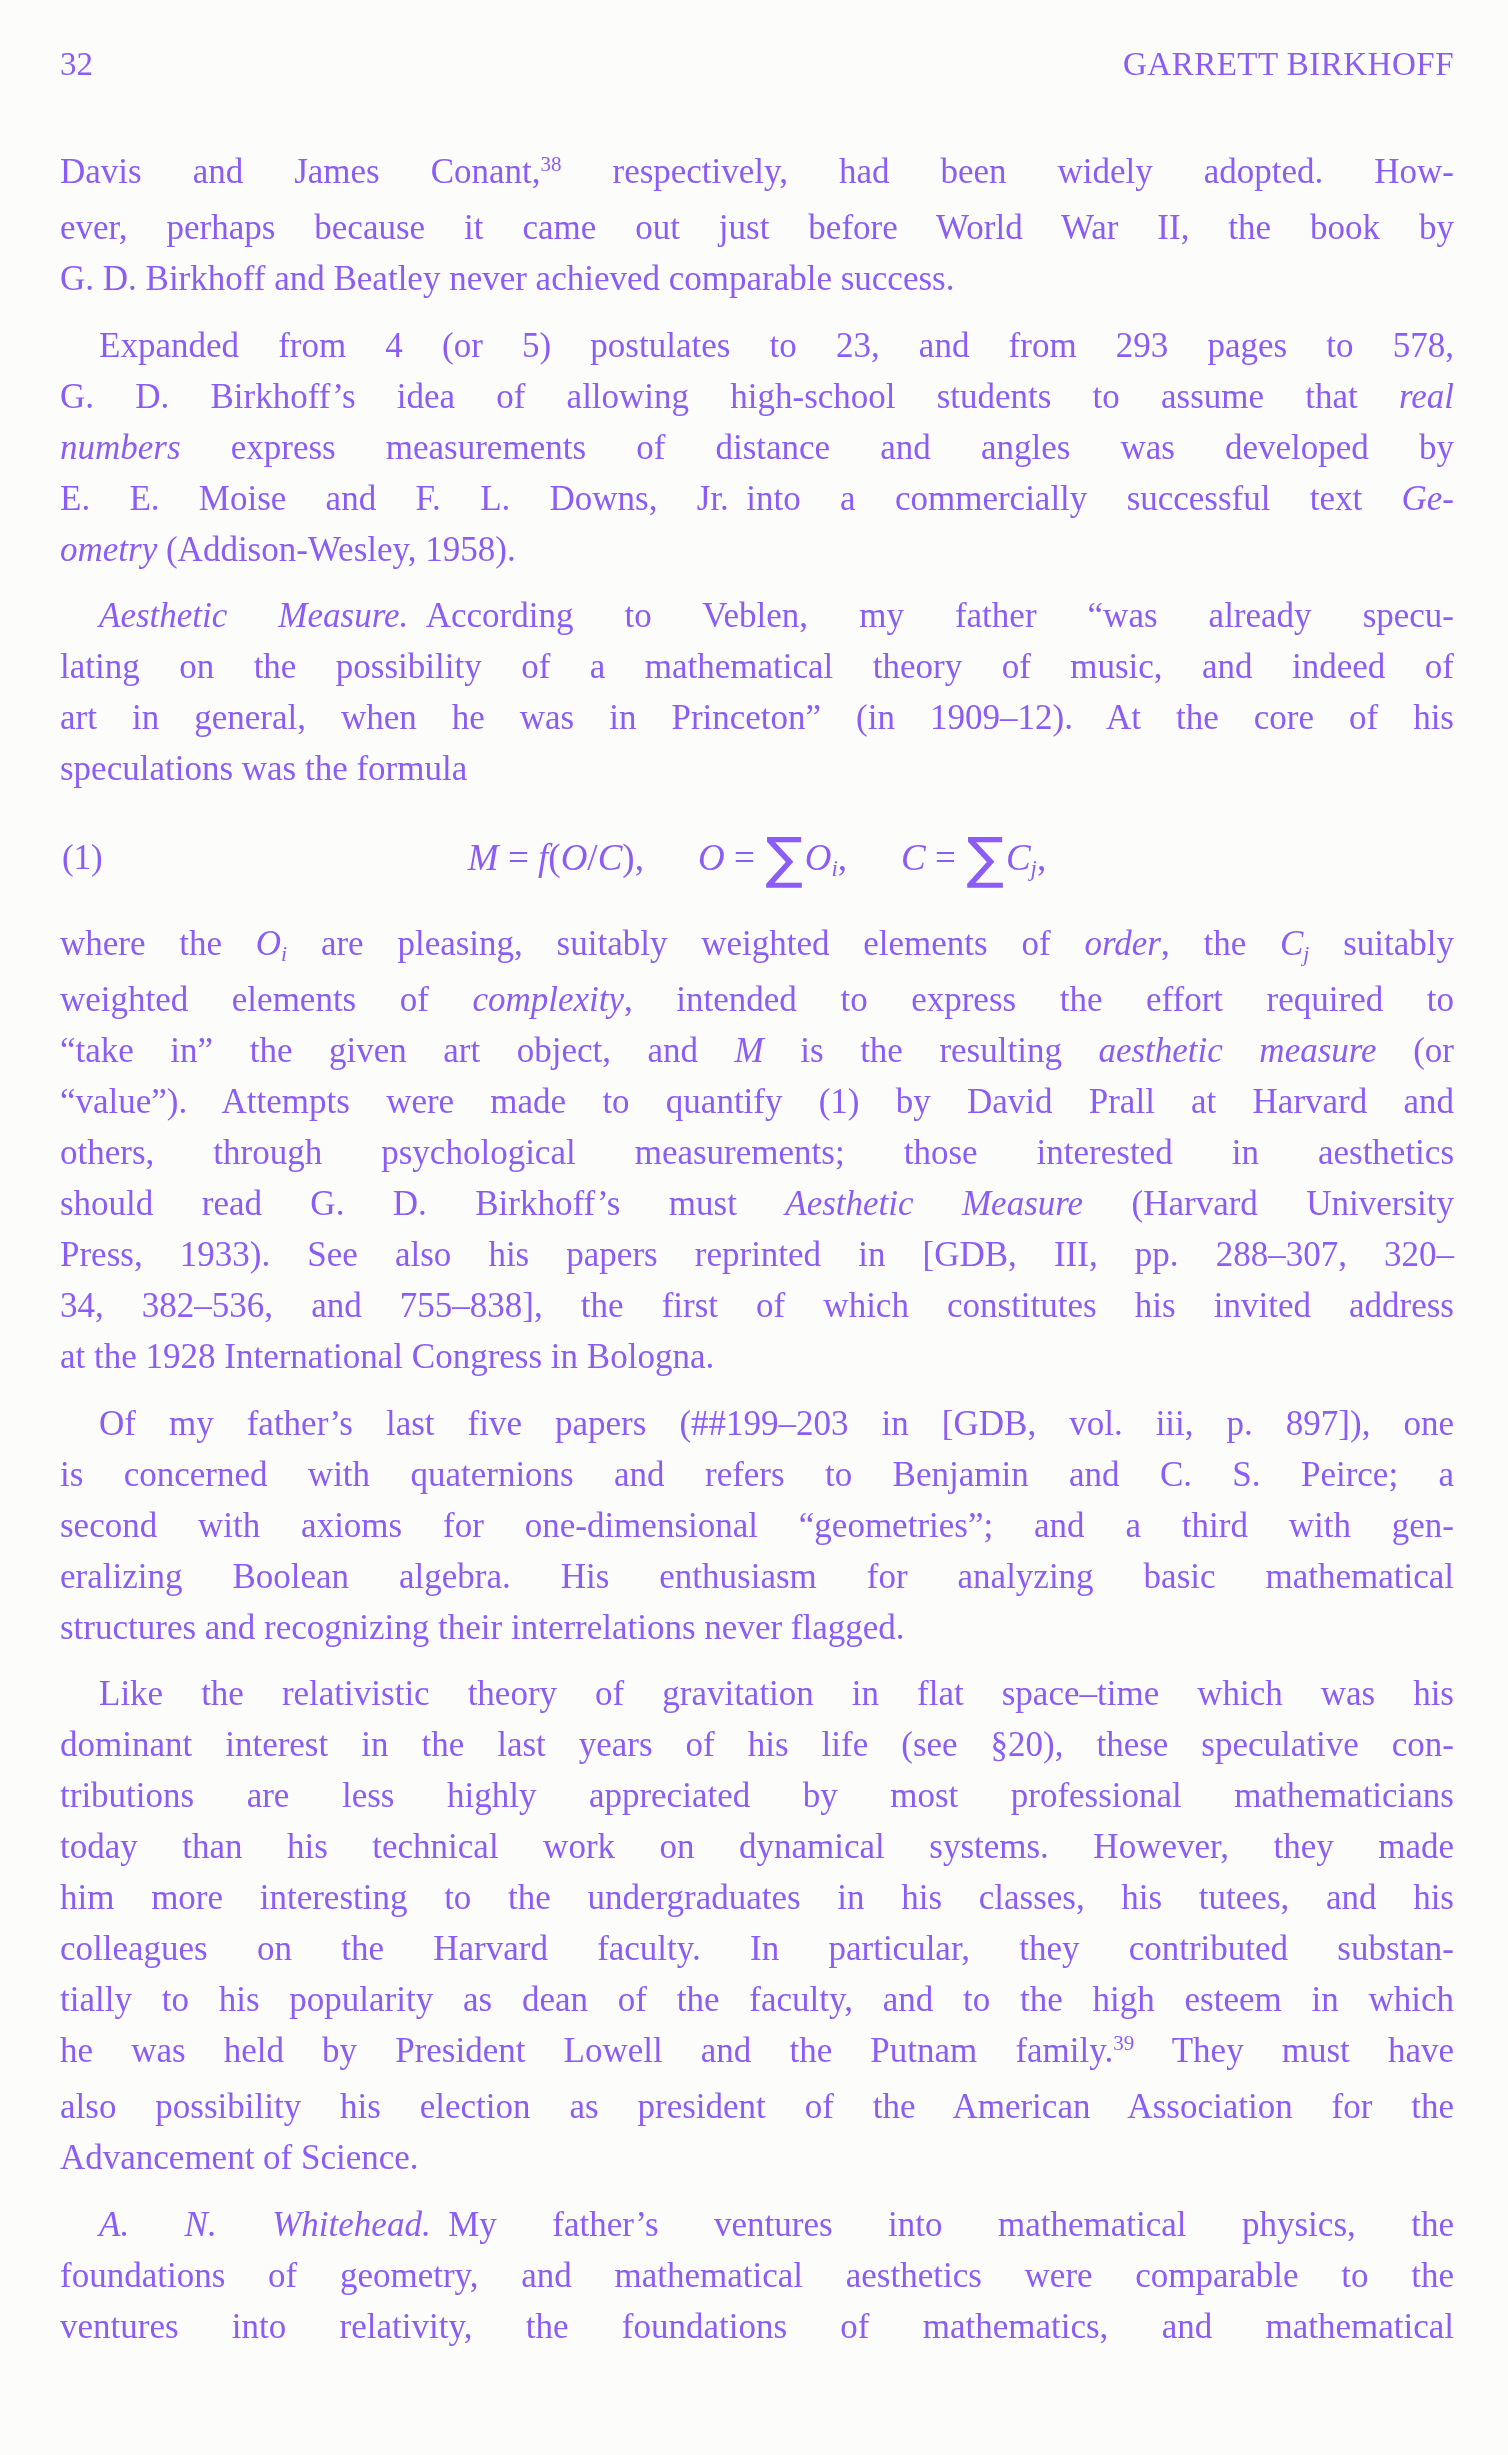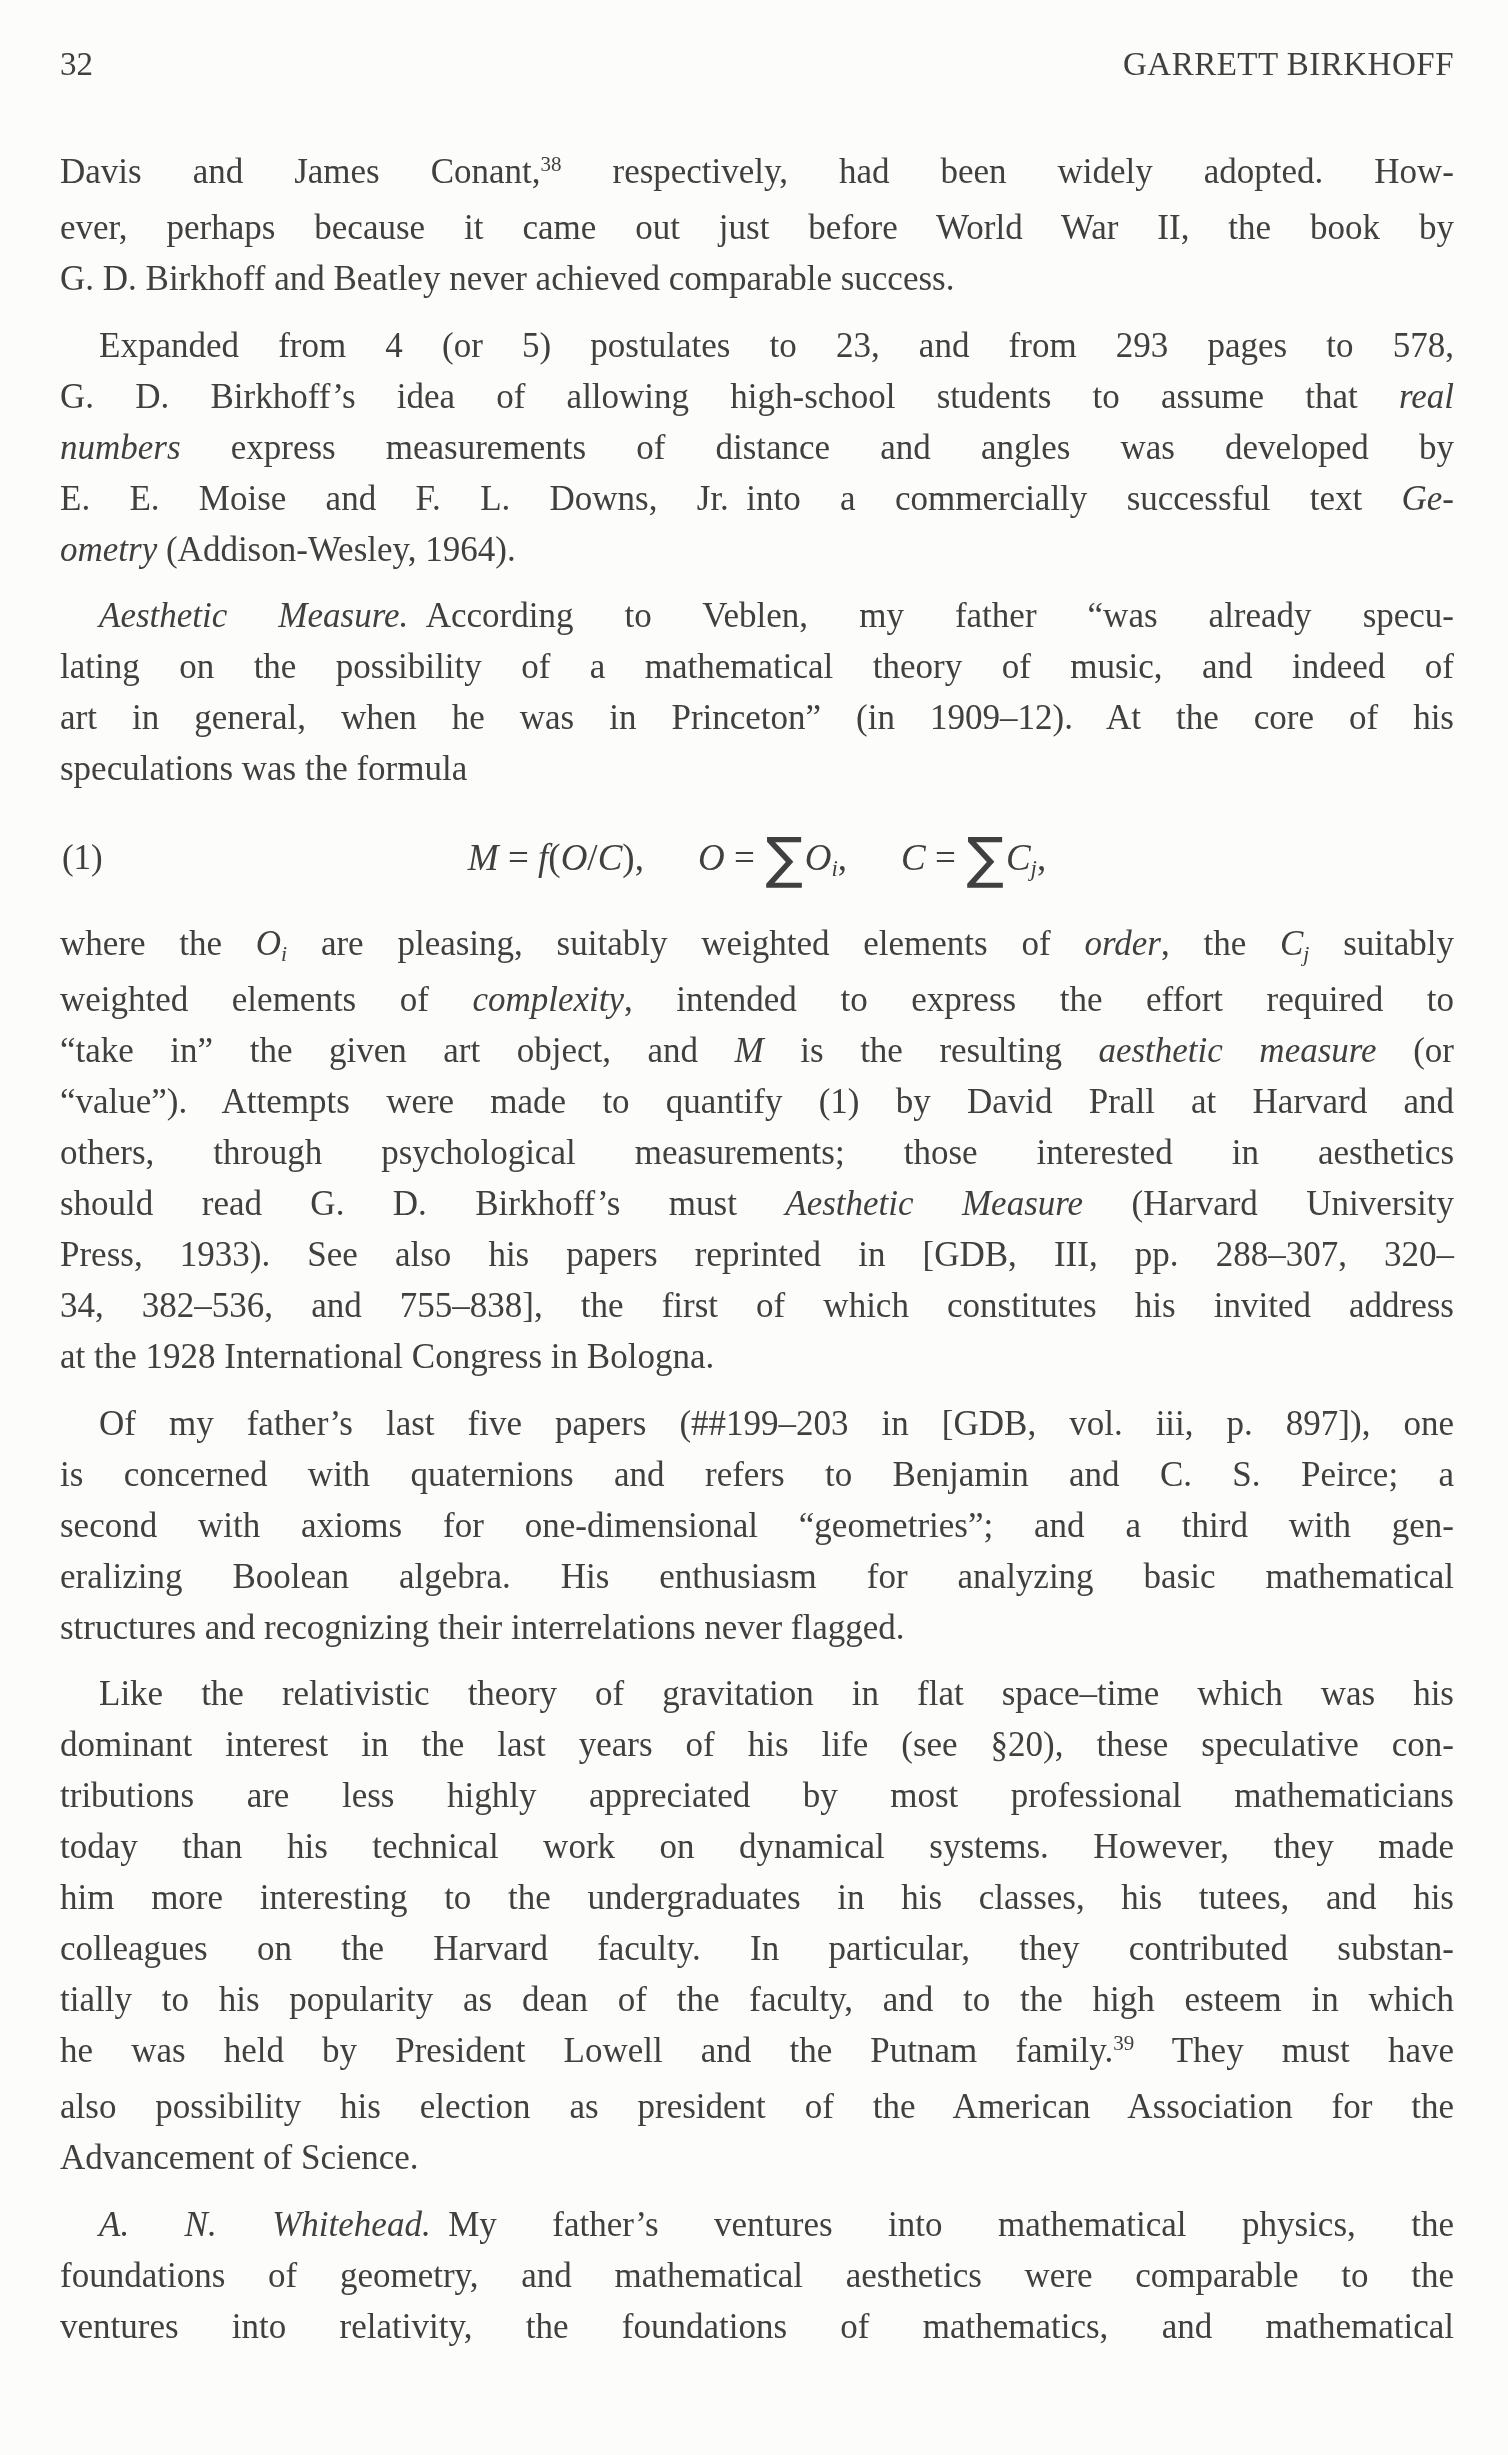--- a/index.html
+++ b/index.html
@@ -6,21 +6,21 @@
   html, body {
     margin: 0;
     padding: 0;
     background: #ffffff;
   }
   .page {
     position: relative;
     width: 1509px;
     height: 2455px;
     background: #fcfcfa;
-    color: #404040;
+    color: #8b5cf6;
     font-family: "Liberation Serif", "DejaVu Serif", serif;
     overflow: hidden;
   }
   .running-header {
     position: absolute;
     top: 41px;
     left: 60px;
     right: 55px;
     height: 47px;
     font-size: 33px;
@@ -114,21 +114,21 @@
       <div class="para">
         <div class="line"><span class="seg-r">Davis and James Conant,</span><span class="seg-sup">38</span><span class="seg-r"> respectively, had been widely adopted. How-</span></div>
         <div class="line"><span class="seg-r">ever, perhaps because it came out just before World War II, the book by</span></div>
         <div class="line end"><span class="seg-r">G. D. Birkhoff and Beatley never achieved comparable success.</span></div>
       </div>
       <div class="para">
         <div class="line ind"><span class="seg-r">Expanded from 4 (or 5) postulates to 23, and from 293 pages to 578,</span></div>
         <div class="line"><span class="seg-r">G. D. Birkhoff’s idea of allowing high-school students to assume that </span><span class="seg-i">real</span></div>
         <div class="line"><span class="seg-i">numbers</span><span class="seg-r"> express measurements of distance and angles was developed by</span></div>
         <div class="line"><span class="seg-r">E. E. Moise and F. L. Downs, Jr. into a commercially successful text </span><span class="seg-i">Ge-</span></div>
-        <div class="line end"><span class="seg-i">ometry</span><span class="seg-r"> (Addison-Wesley, 1964).</span></div>
+        <div class="line end"><span class="seg-i">ometry</span><span class="seg-r"> (Addison-Wesley, 1958).</span></div>
       </div>
       <div class="para">
         <div class="line ind"><span class="seg-i">Aesthetic Measure.</span><span class="seg-r"> According to Veblen, my father “was already specu-</span></div>
         <div class="line"><span class="seg-r">lating on the possibility of a mathematical theory of music, and indeed of</span></div>
         <div class="line"><span class="seg-r">art in general, when he was in Princeton” (in 1909–12). At the core of his</span></div>
         <div class="line end"><span class="seg-r">speculations was the formula</span></div>
       </div>
       <div class="equation"><span class="eq-label">(1)</span><span class="eq-body"><span class="seg-i">M</span><span class="seg-r"> = </span><span class="seg-i">f</span><span class="seg-r">(</span><span class="seg-i">O</span><span class="seg-r">/</span><span class="seg-i">C</span><span class="seg-r">),</span><span class="seg-gap"></span><span class="seg-i">O</span><span class="seg-r"> = </span><span class="seg-sigma">∑</span><span class="seg-i">O</span><span class="seg-sub">i</span><span class="seg-r">,</span><span class="seg-gap"></span><span class="seg-i">C</span><span class="seg-r"> = </span><span class="seg-sigma">∑</span><span class="seg-i">C</span><span class="seg-sub">j</span><span class="seg-r">,</span></span></div>
       <div class="para">
         <div class="line"><span class="seg-r">where the </span><span class="seg-i">O</span><span class="seg-sub">i</span><span class="seg-r"> are pleasing, suitably weighted elements of </span><span class="seg-i">order</span><span class="seg-r">, the </span><span class="seg-i">C</span><span class="seg-sub">j</span><span class="seg-r"> suitably</span></div>

